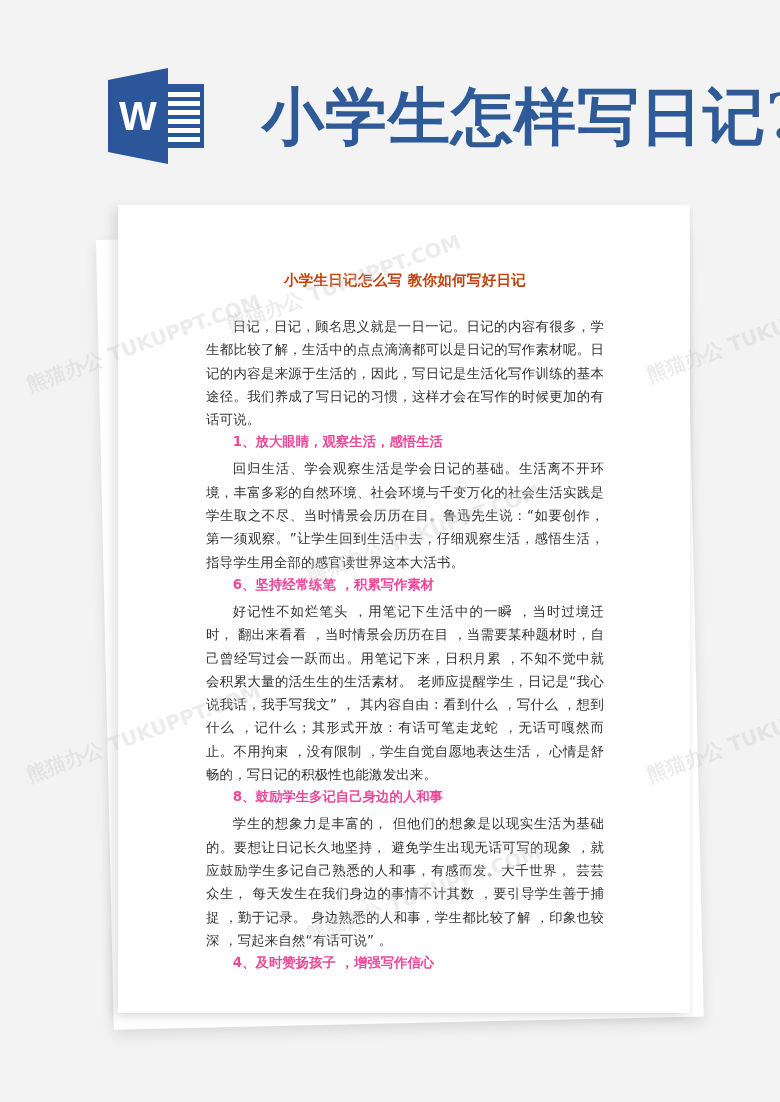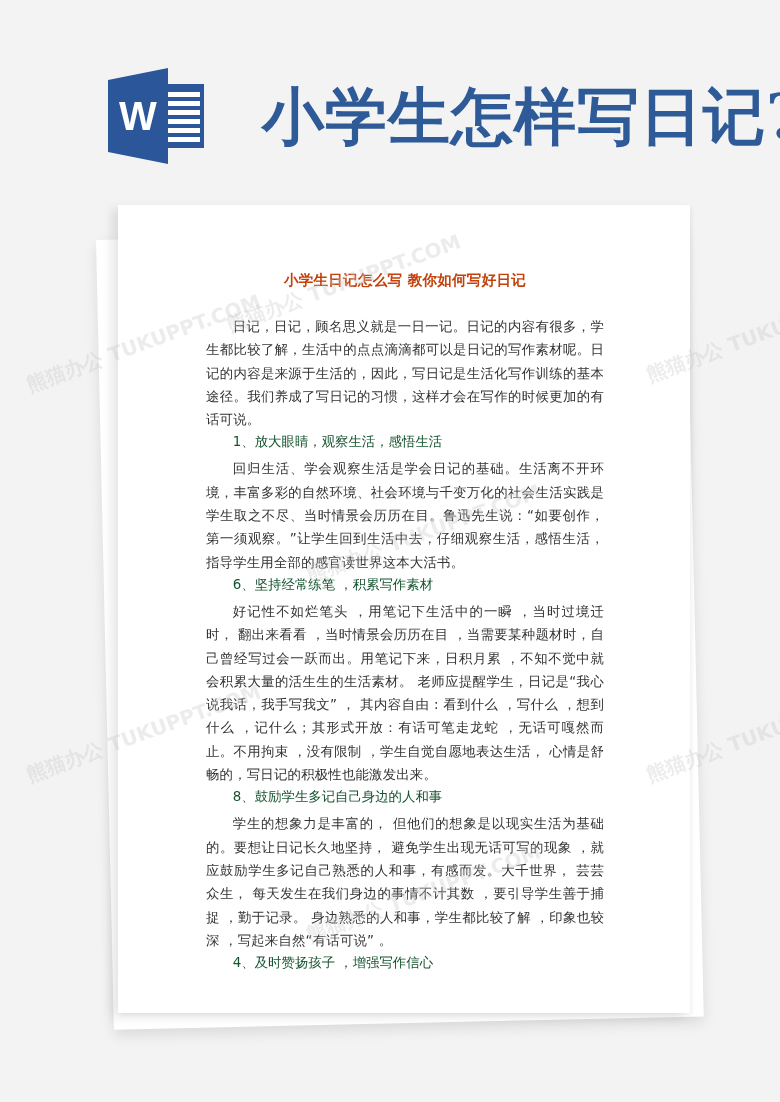--- a/index.html
+++ b/index.html
@@ -27,21 +27,21 @@
   .sheet-front {
     left:118px; top:205px; width:572px; height:808px;
     box-shadow: -6px 4px 10px rgba(0,0,0,0.10), 2px 2px 4px rgba(0,0,0,0.05);
   }
   .doc { position:absolute; left:88px; top:66px; width:398px; font-size:13.4px; color:#333; }
   .doc-title {
     text-align:center; font-size:14.5px; font-weight:bold; color:#c2410c;
     margin:0 0 25px 0; letter-spacing:0.3px;
   }
   .para { margin:0; line-height:23.3px; text-indent:2em; text-align:justify; letter-spacing:0.2px; }
-  .heading { margin:0; line-height:22px; text-indent:2em; color:#14532d; font-size:13.4px; }
+  .heading { margin:0; line-height:22px; text-indent:2em; color:#ec4899; font-size:13.4px;font-weight:bold; }
   .para + .heading { margin-top:0; }
   .heading + .para { margin-top:4px; }
   .watermark {
     position:absolute; color:rgba(200,200,200,0.35); font-size:20px; font-weight:bold;
     transform: rotate(-20deg); white-space:nowrap; pointer-events:none;
   }
 </style>
 </head>
 <body>
 

